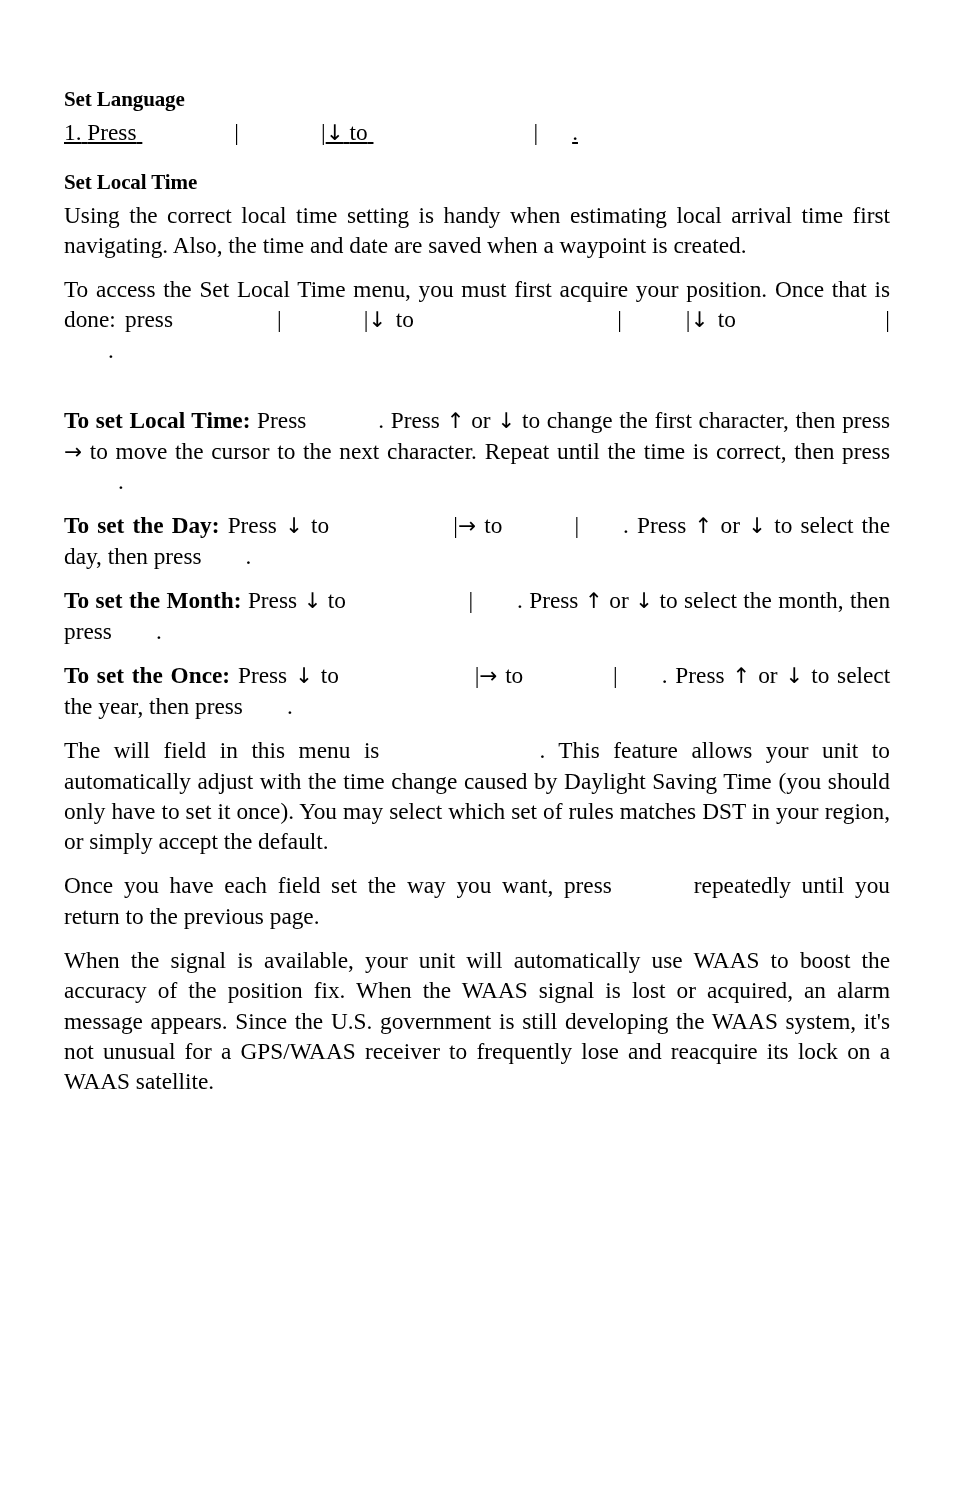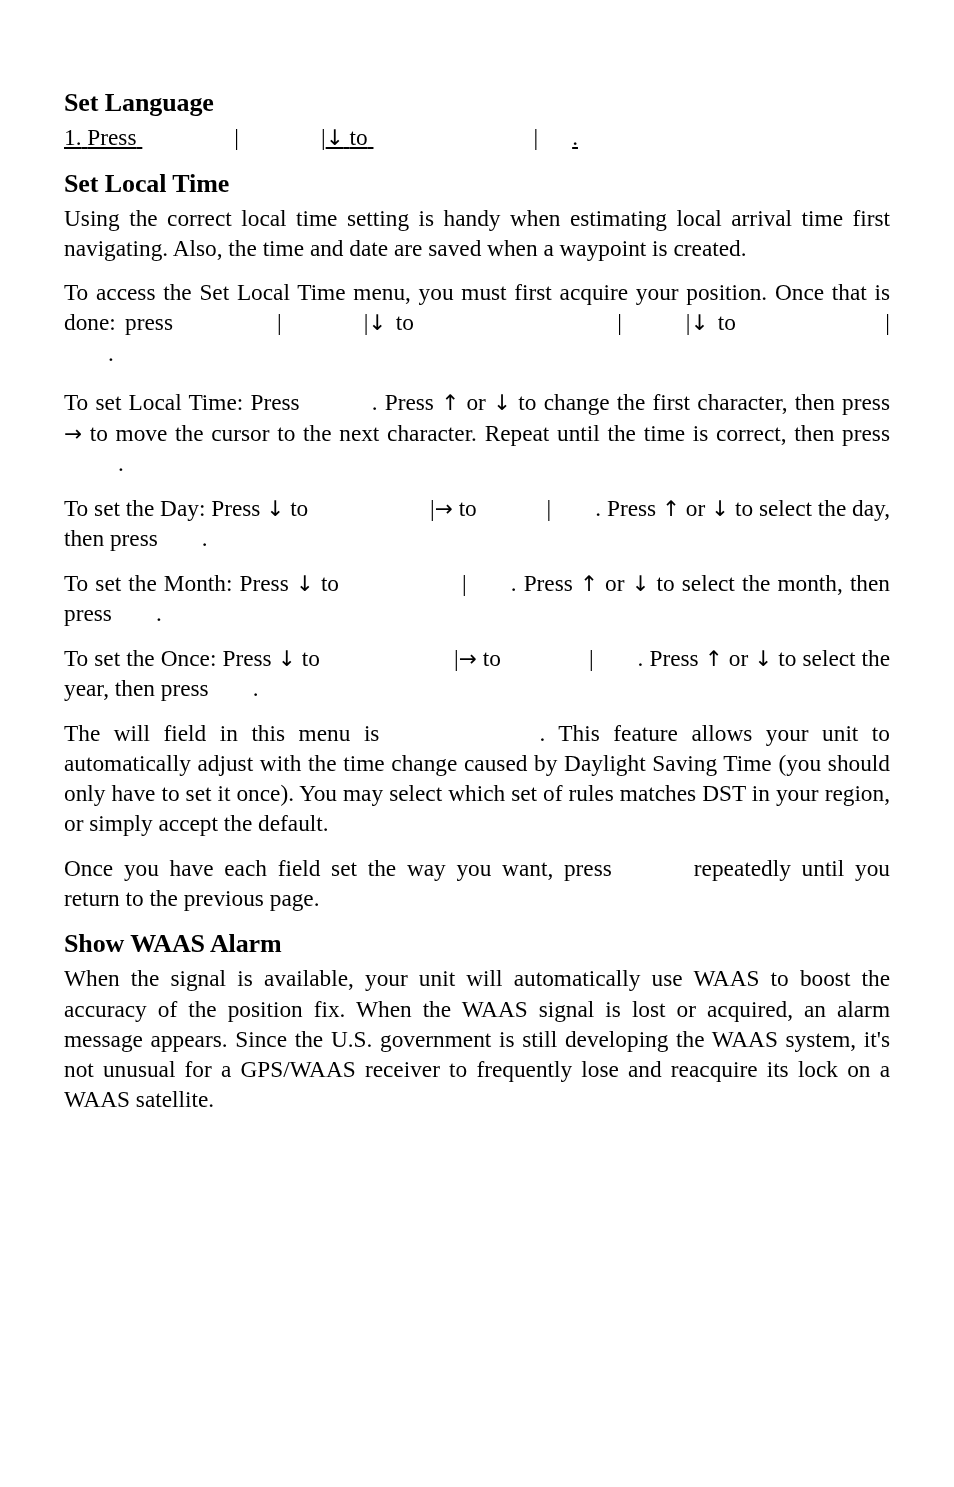--- a/index.html
+++ b/index.html
@@ -16,50 +16,50 @@
     overflow: hidden;
   }
   .page {
     position: absolute;
     left: 64px;
     top: 0;
     width: 826px;
     padding-top: 88px;
   }
   h2.section-heading {
-    font-size: 26px;
+    font-size: 21px;
     font-weight: bold;
     margin: 0 0 5px 0;
     line-height: 1.12;
     letter-spacing: -0.1px;
   }
   h2.section-heading.spaced-top {
-    margin-top: 16px;
+    margin-top: 24px;
   }
   p.body-text {
     font-size: 23.3px;
     line-height: 30.2px;
     margin: 0;
     text-align: justify;
     text-justify: inter-word;
     -webkit-hyphens: none;
     hyphens: none;
   }
   p.body-text.gap-after {
     margin-bottom: 14px;
   }
   p.body-text.gap-after-lg {
-    margin-bottom: 19px;
+    margin-bottom: 40px;
   }
   p.body-text.gap-after-sm {
     margin-bottom: 9px;
     text-decoration: underline;
   }
   .lbl {
-    font-weight: normal;
+    font-weight: bold;
   }
   
   .blank {
     display: inline-block;
     vertical-align: baseline;
     height: 1em;
   }
   .arrow {
     font-family: "DejaVu Sans", sans-serif;
     font-size: 21.5px;
@@ -165,17 +165,16 @@
   </p>
 
   <p class="body-text gap-after">
     <span>The will field in this menu is</span><span class="blank w16"></span><span>. This feature allows your unit to automatically adjust with the time change caused by Daylight Saving Time (you should only have to set it once). You may select which set of rules matches DST in your region, or simply accept the default.</span>
   </p>
 
   <p class="body-text gap-after">
     <span>Once you have each field set the way you want, press</span><span class="blank w9"></span><span>repeatedly until you return to the previous page.</span>
   </p>
 
-  <h2 class="section-heading spaced-top">Show WAAS Alarm</h2>
 
   <p class="body-text">When the signal is available, your unit will automatically use WAAS to boost the accuracy of the position fix. When the WAAS signal is lost or acquired, an alarm message appears. Since the U.S. government is still developing the WAAS system, it's not unusual for a GPS/WAAS receiver to frequently lose and reacquire its lock on a WAAS satellite.</p>
 
 </div>
 
 </body></html>

